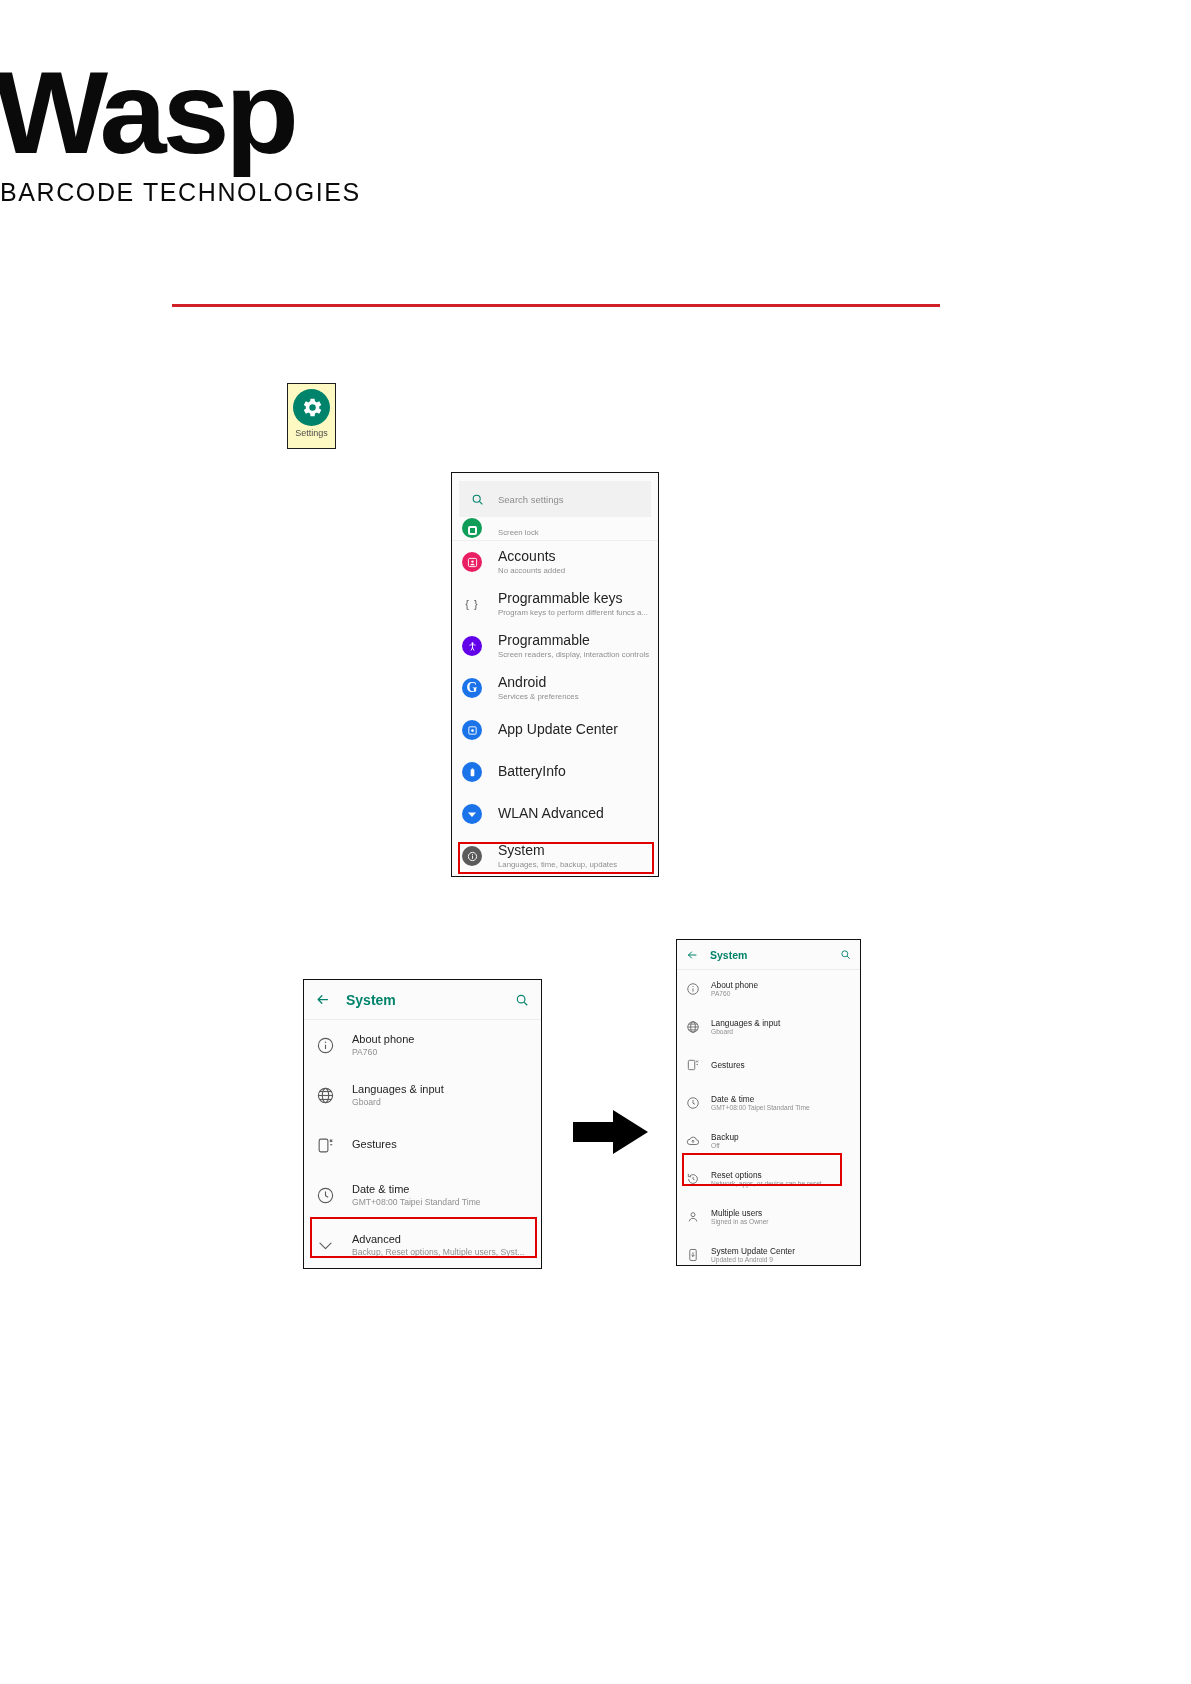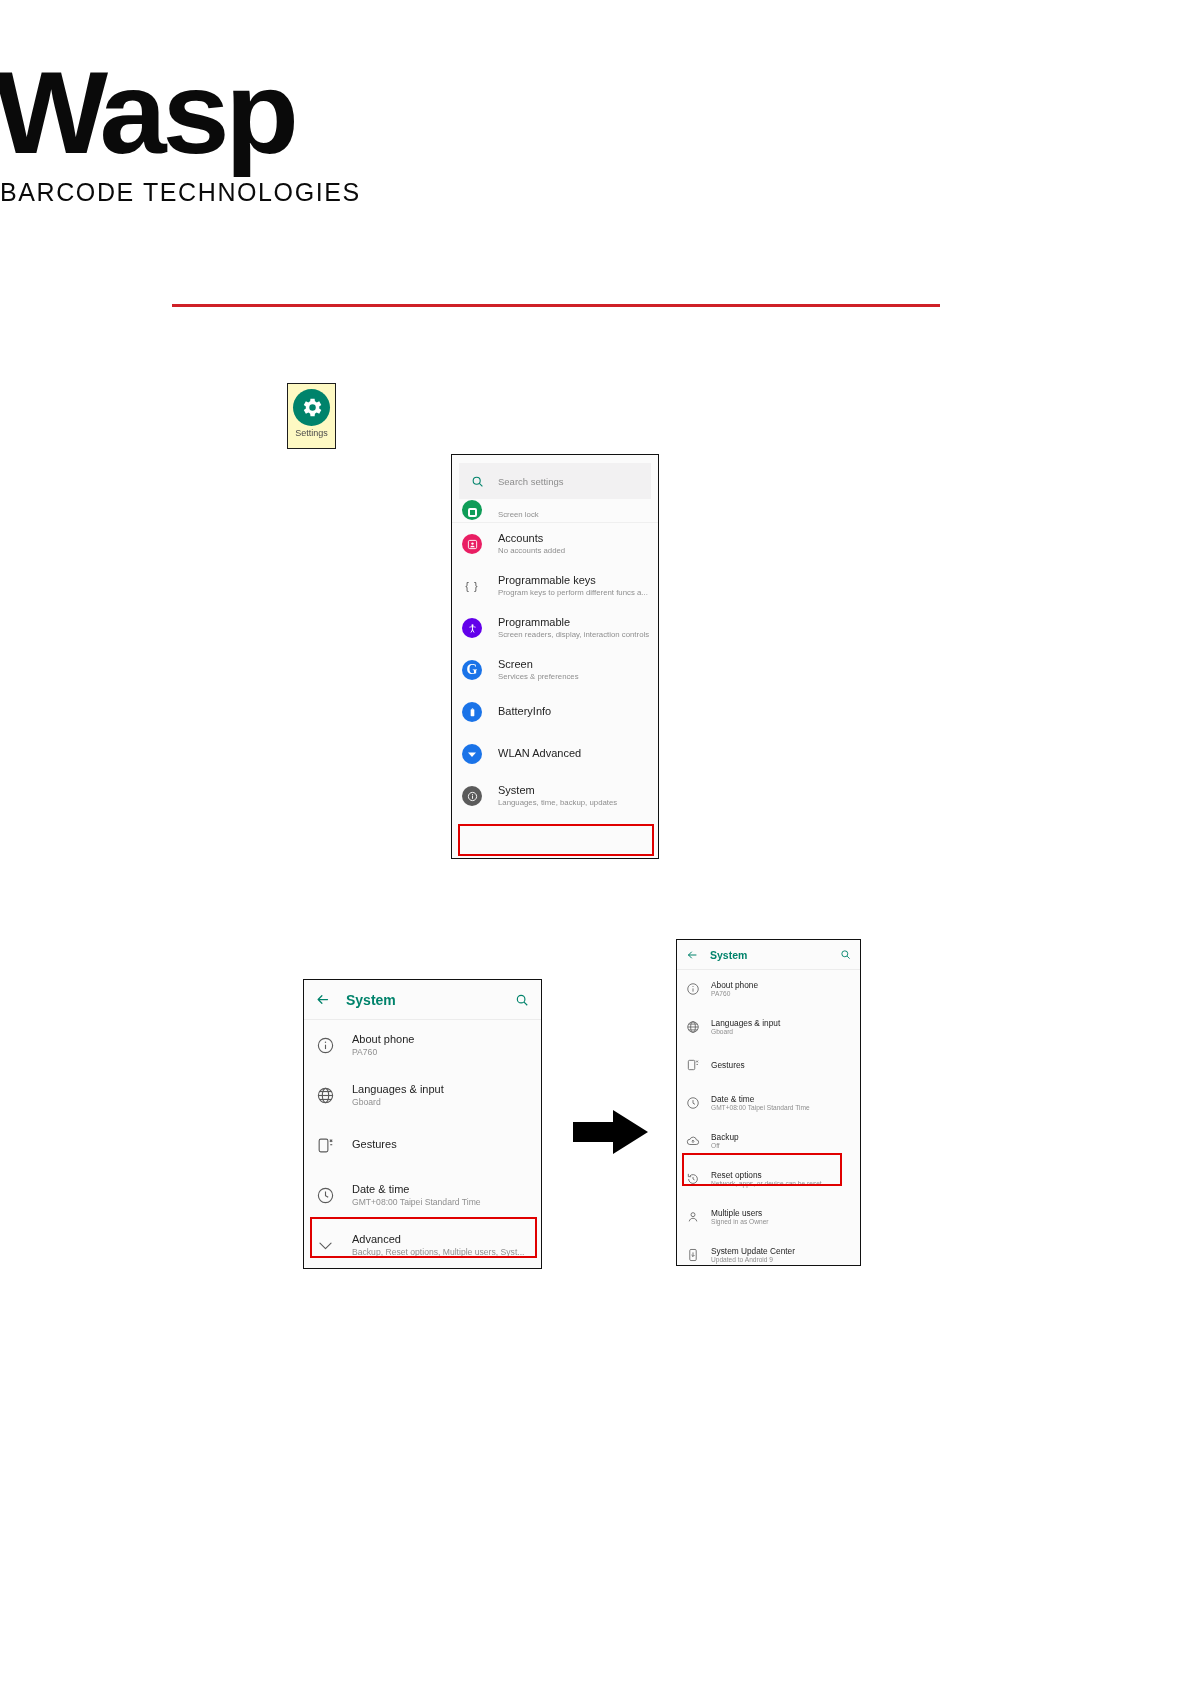--- a/index.html
+++ b/index.html
@@ -70,21 +70,21 @@
 
   
   .phone{
     position:absolute;
     background:#fbfbfb;
     border:1px solid #111111;
     overflow:hidden;
   }
 
   
-  #screen-settings{ left:451px; top:454px; width:208px; height:405px; }
+  #screen-settings{ left:451px; top:472px; width:208px; height:405px; }
   .search-bar{
     margin:8px 7px 0 7px;
     height:36px;
     background:#f2f1f2;
     display:flex; align-items:center;
     padding-left:12px;
     gap:14px;
   }
   .search-text{ font-size:9.5px; color:#8d8d8d; }
   .srch-ico{ width:13px;height:13px;display:block;}
@@ -92,21 +92,21 @@
   .list{ padding:0; margin:0; }
   .row{
     display:flex; align-items:center;
     padding:0 8px 0 10px;
     gap:16px;
     position:relative;
   }
   .row-ico{ width:20px; min-width:20px; height:20px;
             display:flex;align-items:center;justify-content:center;}
   .row-txt{ display:flex; flex-direction:column; justify-content:center; }
-  .row-title{ font-size:11px; color:#232323; line-height:1.25; }
+  .row-title{ font-size:14px; color:#232323; line-height:1.25; }
   .row-sub{ font-size:7.8px; color:#8f8f8f; line-height:1.25; white-space:nowrap; }
 
   .circ{ width:20px;height:20px;border-radius:50%;
          display:flex;align-items:center;justify-content:center;}
 
   #screen-settings .row{ height:42px; }
   #screen-settings .row.clipped{ height:24px; align-items:flex-end; padding-bottom:2px; }
 
   .hl-red{
     position:absolute;
@@ -227,25 +227,38 @@
         <span class="row-title">Programmable</span>
         <span class="row-sub">Screen readers, display, interaction controls</span>
       </div>
     </div>
 
     <div class="row">
       <div class="row-ico">
         <div class="circ" style="background:#1a73e8;color:#fff;font-weight:bold;font-size:14px;font-family:'Liberation Serif',serif;">G</div>
       </div>
       <div class="row-txt">
-        <span class="row-title">Screen</span>
+        <span class="row-title">Android</span>
         <span class="row-sub">Services &amp; preferences</span>
       </div>
     </div>
 
+    <div class="row">
+      <div class="row-ico">
+        <div class="circ" style="background:#1a73e8;">
+          <svg width="11" height="11" viewBox="0 0 24 24">
+              <rect x="4" y="4" width="16" height="16" rx="2" fill="none" stroke="#fff" stroke-width="2"></rect>
+              <circle cx="12" cy="12" r="3" fill="#fff"></circle>
+            </svg>
+        </div>
+      </div>
+      <div class="row-txt">
+        <span class="row-title">App Update Center</span>
+      </div>
+    </div>
 
     <div class="row">
       <div class="row-ico">
         <div class="circ" style="background:#1a73e8;">
           <svg width="11" height="11" viewBox="0 0 24 24">
               <rect x="8" y="5" width="8" height="15" rx="1.5" fill="#fff"></rect>
               <rect x="10.5" y="3" width="3" height="2" fill="#fff"></rect>
             </svg>
         </div>
       </div>

